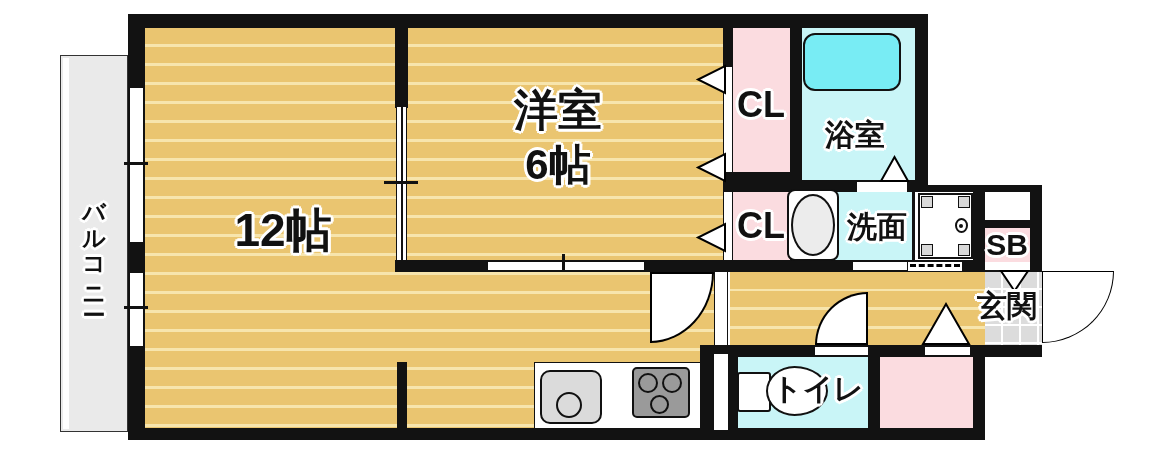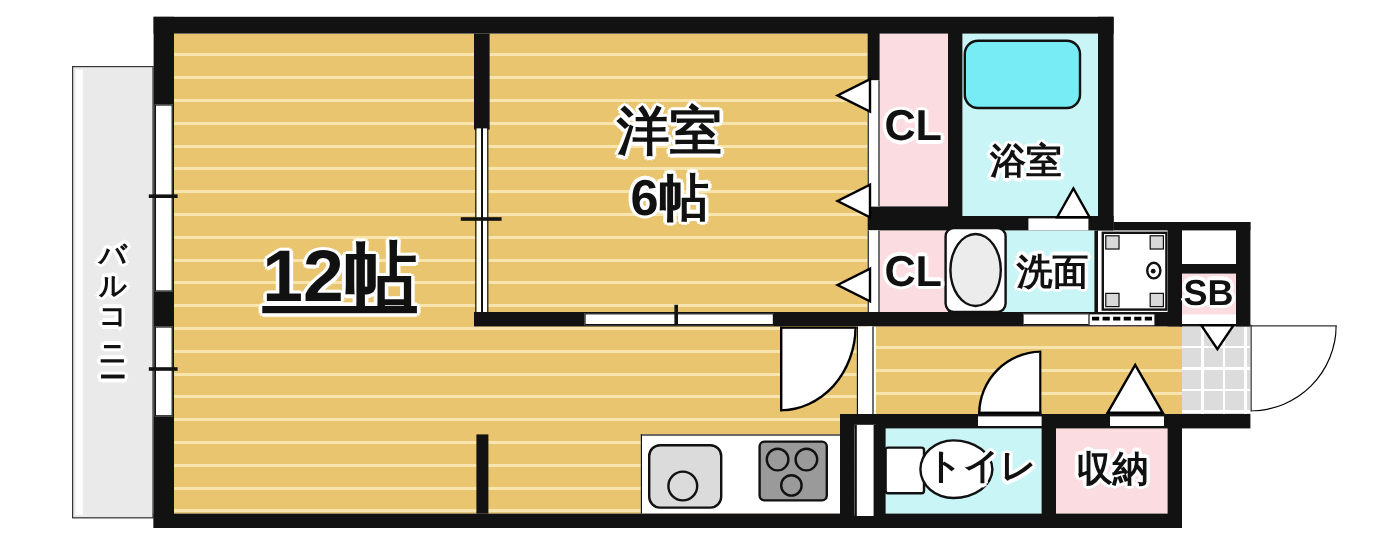--- a/index.html
+++ b/index.html
@@ -143,24 +143,24 @@
       <polygon points="1,25 28,25 14.5,1" fill="#fff" stroke="#000" stroke-width="2"></polygon>
     </svg>
   <svg class="tri" style="left:922px;top:303px;" width="48" height="43" viewBox="0 0 48 43">
       <polygon points="1,41 47,41 24,1" fill="#fff" stroke="#000" stroke-width="2"></polygon>
     </svg>
   <svg class="tri" style="left:1000px;top:270px;" width="29" height="23" viewBox="0 0 29 23">
       <polygon points="1,1 28,1 14.5,21" fill="#fff" stroke="#000" stroke-width="2"></polygon>
     </svg>
 
   <div class="label vert" style="left:95px;top:245px;font-size:23px;">バルコニー</div>
-  <div class="label" style="left:283px;top:231px;font-size:61px;text-decoration:underline;">12帖</div>
+  <div class="label" style="left:283px;top:231px;font-size:46px;">12帖</div>
   <div class="label" style="left:558px;top:110px;font-size:44px;font-family:Liberation Serif, serif;">洋室</div>
   <div class="label" style="left:558px;top:165px;font-size:42px;">6帖</div>
   <div class="label" style="left:761px;top:105px;font-size:36px;">CL</div>
   <div class="label" style="left:761px;top:226px;font-size:36px;">CL</div>
   <div class="label" style="left:855px;top:135px;font-size:30px;">浴室</div>
   <div class="label" style="left:877px;top:227px;font-size:30px;text-align:right;">洗面</div>
   <div class="label" style="left:1007px;top:245px;font-size:30px;">SB</div>
+  <div class="label" style="left:1007px;top:306px;font-size:30px;">玄関</div>
   <div class="label" style="left:818px;top:389px;font-size:30px;">トイレ</div>
-  <div class="label" style="left:927px;top:391px;font-size:30px;">収納</div>
 
 </div>
 
 </body></html>

